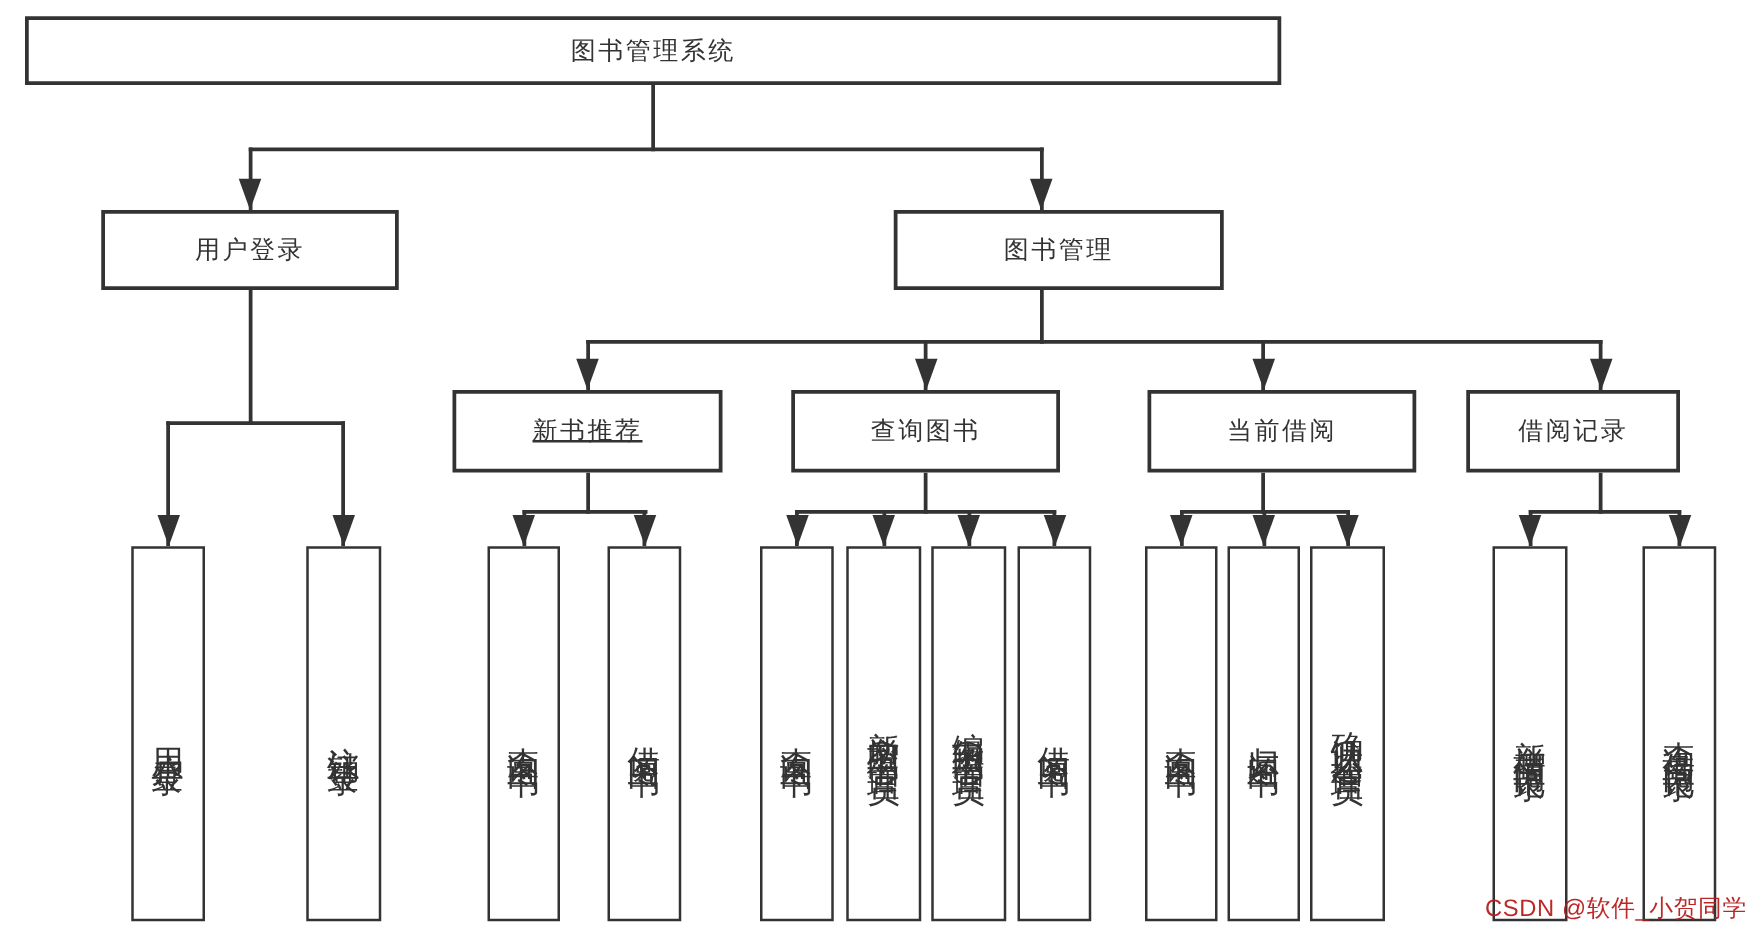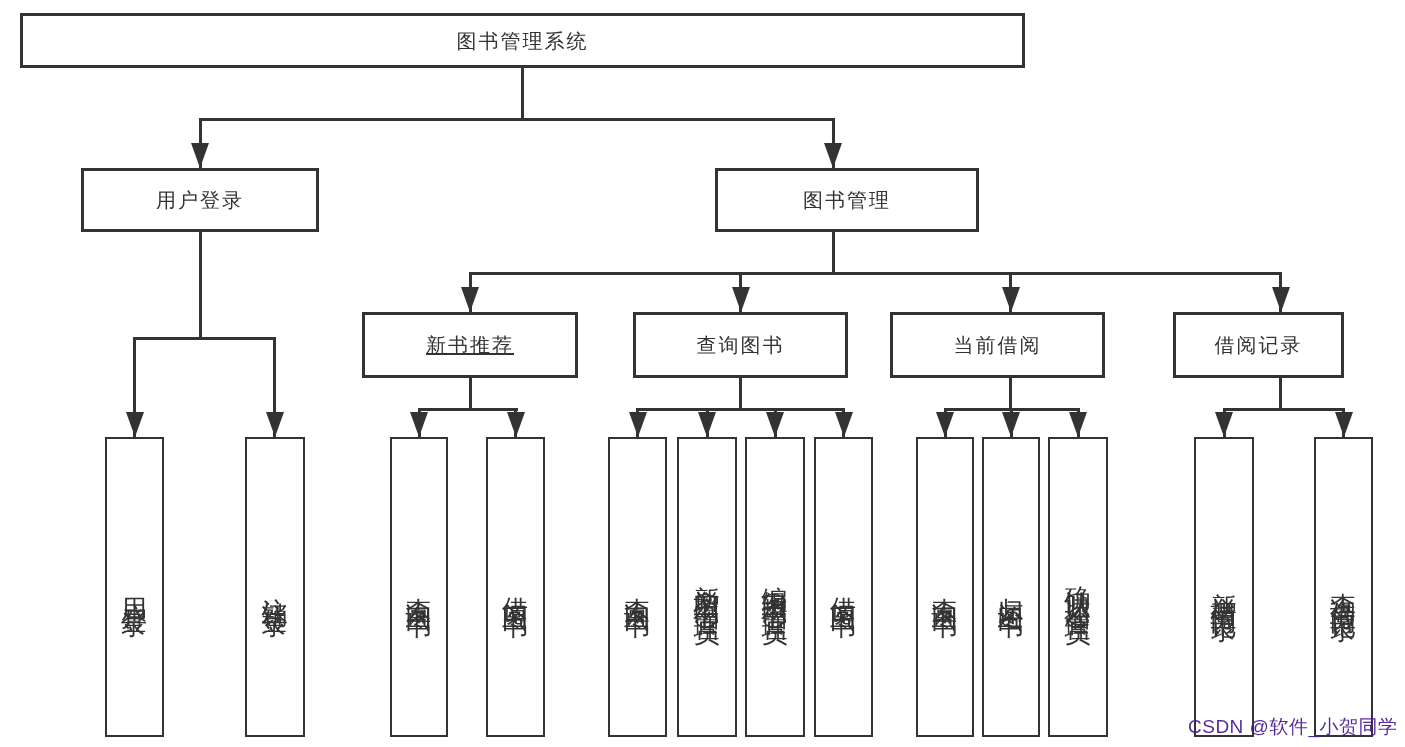--- a/index.html
+++ b/index.html
@@ -18,21 +18,21 @@
   .v-label{
     writing-mode:vertical-rl;text-orientation:mixed;
     font-size:26px;letter-spacing:5px;line-height:1;white-space:nowrap;
   }
   
   #b-root{left:20px;top:13px;width:1005px;height:55px;}
   #b-login{left:81px;top:168px;width:238px;height:64px;}
   #b-mgmt{left:715px;top:168px;width:264px;height:64px;}
   #b-m0{left:362px;top:312px;width:216px;height:66px;text-decoration:underline;}
   #b-m1{left:633px;top:312px;width:215px;height:66px;}
-  #b-m2{left:890px;top:312px;width:215px;height:66px;}
+  #b-m2{left:918px;top:312px;width:215px;height:66px;}
   #b-m3{left:1173px;top:312px;width:171px;height:66px;}
   #l-0a{left:105px;width:59px;}
   #l-0b{left:245px;width:60px;}
   #l-1a{left:390px;width:58px;}
   #l-1b{left:486px;width:59px;}
   #l-2a{left:608px;width:59px;}
   #l-2b{left:677px;width:60px;}
   #l-2c{left:745px;width:60px;}
   #l-2d{left:814px;width:59px;}
   #l-3a{left:916px;width:58px;}
@@ -43,21 +43,21 @@
   
   .vline,.arrow{position:absolute;width:3px;background:#333333;}
   .hline{position:absolute;height:3px;background:#333333;}
   .arrow::after{
     content:"";position:absolute;bottom:0;left:50%;transform:translateX(-50%);
     width:0;height:0;border-left:9px solid transparent;border-right:9px solid transparent;
     border-top:25px solid #333333;
   }
   .watermark{
     position:absolute;left:1188px;top:714px;z-index:10;
-    font-size:19px;letter-spacing:0.5px;color:#4c1d95;opacity:0.95;white-space:nowrap;
+    font-size:19px;letter-spacing:0.5px;color:#b91c1c;opacity:0.95;white-space:nowrap;
   }
 </style>
 </head>
 <body>
 
 <div class="canvas">
 
   <div class="vline" style="left:520.5px;top:68px;height:53px"></div>
   <div class="hline" style="left:198.5px;top:118px;width:636px"></div>
   <div class="arrow" style="left:198.5px;top:118px;height:50px"></div>

